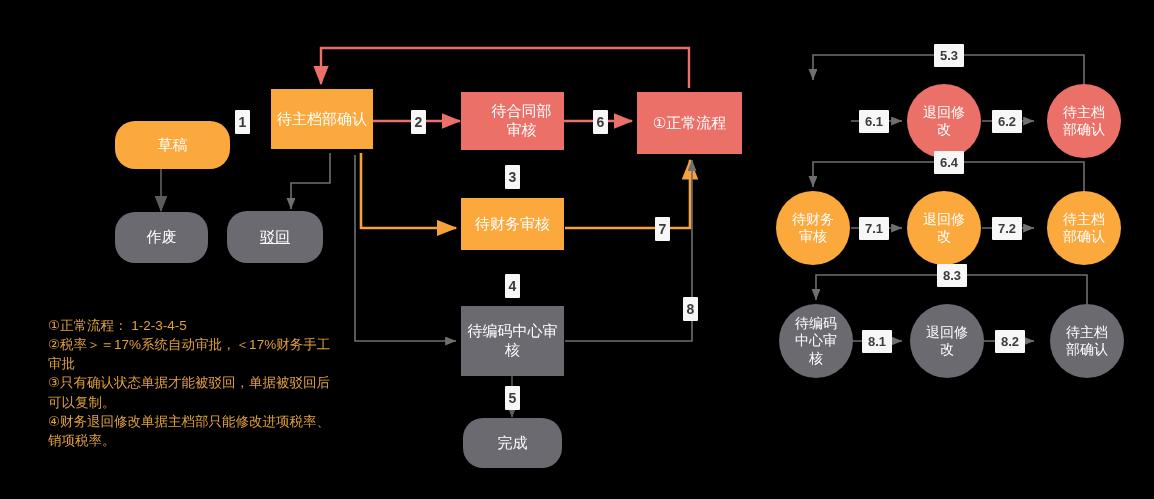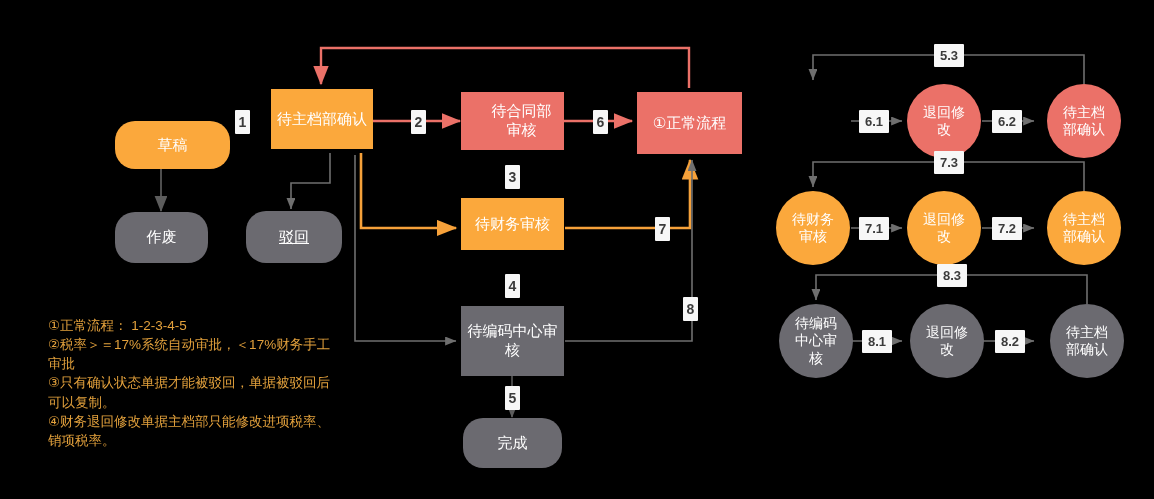--- a/index.html
+++ b/index.html
@@ -125,21 +125,21 @@
   </div>
 
   <div class="node round fill-gray" style="left:115px; top:212px; width:93px; height:51px;">
     <span>作废</span>
   </div>
 
   <div class="node rect fill-orange" style="left:271px; top:89px; width:102px; height:60px;">
     <span>待主档部确认</span>
   </div>
 
-  <div class="node round fill-gray" style="left:246px; top:211px; width:96px; height:52px;text-decoration:underline;">
+  <div class="node round fill-gray" style="left:227px; top:211px; width:96px; height:52px;text-decoration:underline;">
     <span>驳回</span>
   </div>
 
   <div class="node rect fill-red" style="left:461px; top:92px; width:103px; height:58px;padding-left:24px;">
     <span>待合同部审核</span>
   </div>
 
   <div class="node rect fill-orange" style="left:461px; top:198px; width:103px; height:52px;">
     <span>待财务审核</span>
   </div>
@@ -184,21 +184,21 @@
   <div class="node circle fill-orange" style="left:907px; top:191px; width:74px; height:74px;">
     <span style="white-space:pre-line">退回修
 改</span>
   </div>
   <div class="node circle fill-orange" style="left:1047px; top:191px; width:74px; height:74px;">
     <span style="white-space:pre-line">待主档
 部确认</span>
   </div>
   <div class="badge sub" style="left:859px; top:217px; width:30px; height:23px;">7.1</div>
   <div class="badge sub" style="left:992px; top:217px; width:30px; height:23px;">7.2</div>
-  <div class="badge sub" style="left:934px; top:151px; width:30px; height:23px;">7.3</div>
+  <div class="badge sub" style="left:934px; top:151px; width:30px; height:23px;">6.4</div>
 
   <div class="node circle fill-gray" style="left:779px; top:304px; width:74px; height:74px;">
     <span style="white-space:pre-line">待编码
 中心审
 核</span>
   </div>
   <div class="node circle fill-gray" style="left:910px; top:304px; width:74px; height:74px;">
     <span style="white-space:pre-line">退回修
 改</span>
   </div>

